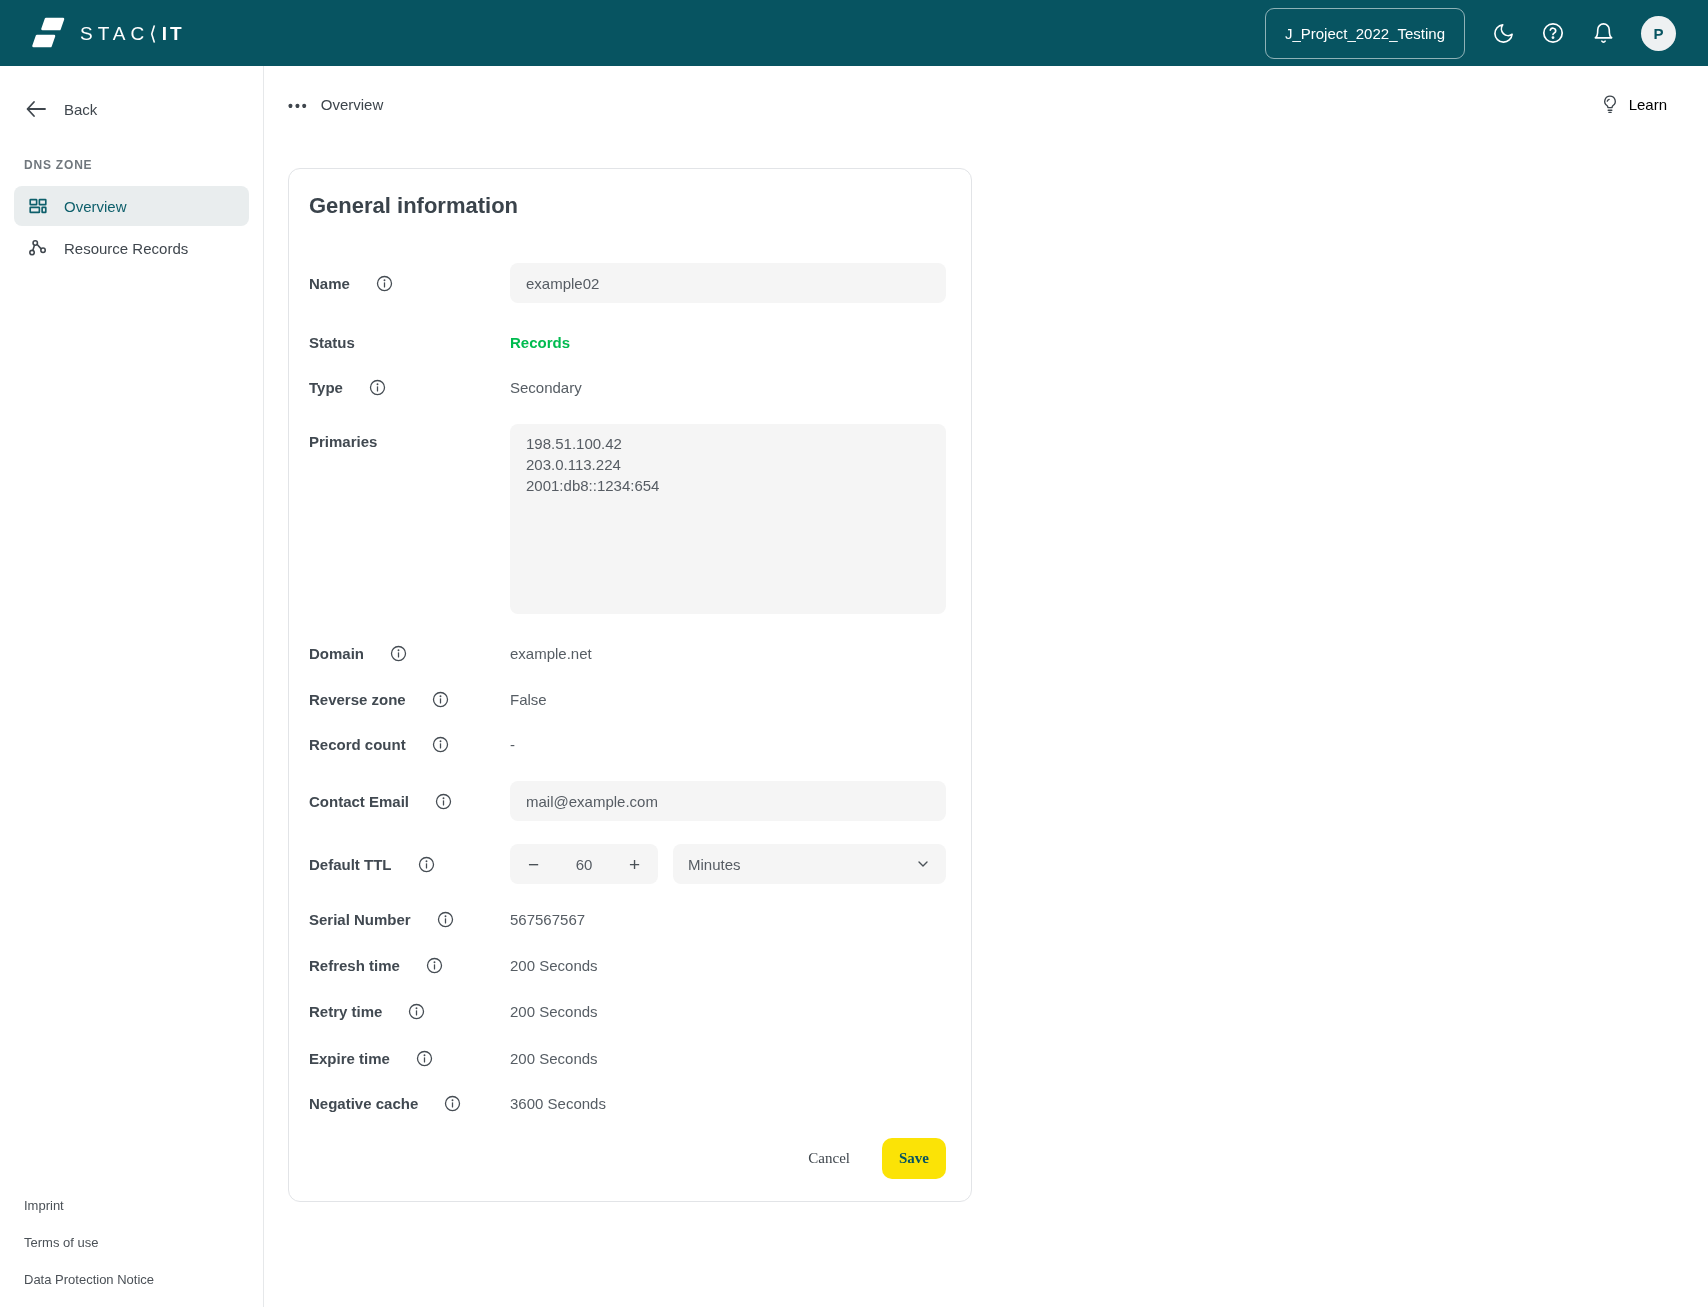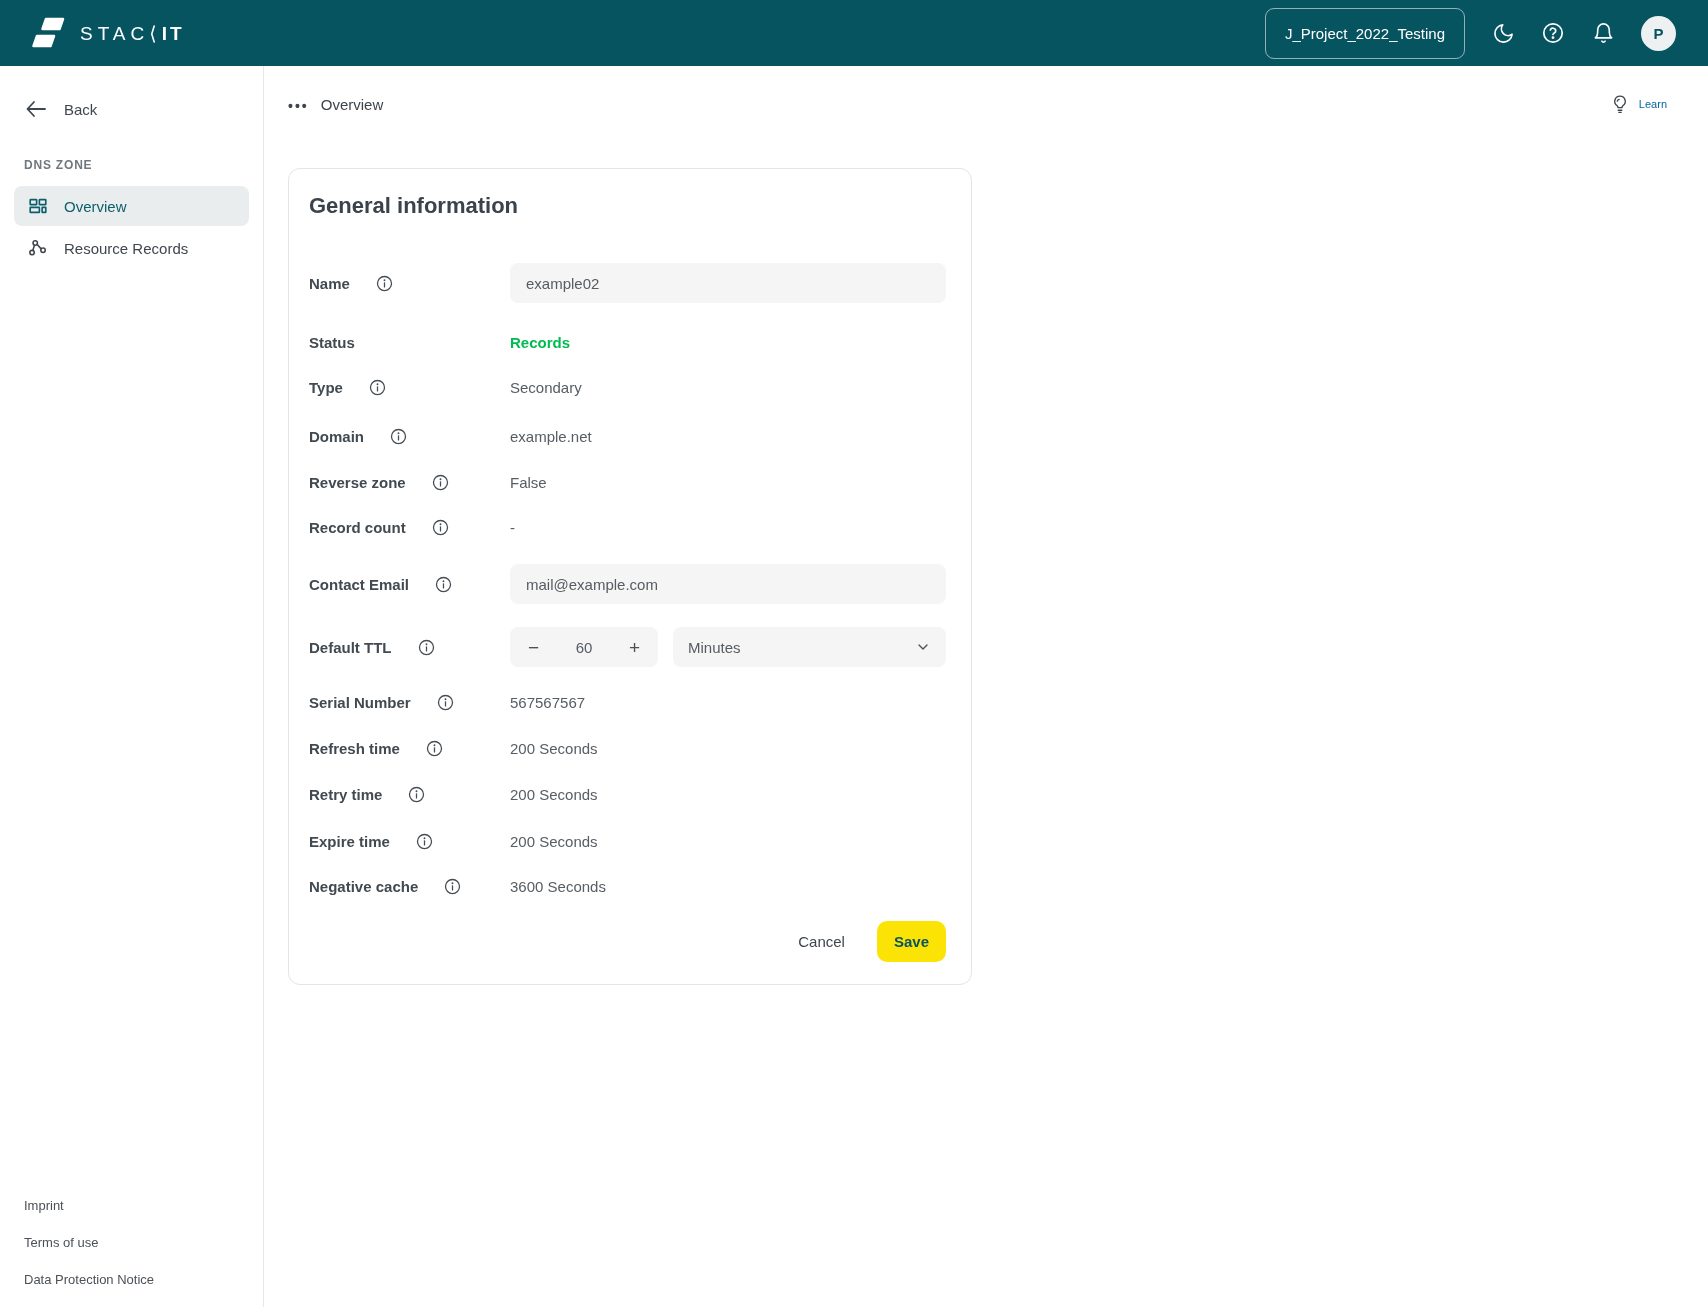--- a/index.html
+++ b/index.html
@@ -55,21 +55,21 @@
   .side-footer { position:absolute; left:24px; bottom:20px; display:flex; flex-direction:column; gap:22px; }
   .side-footer a { font-size:13px; color:#4b5157; text-decoration:none; cursor:pointer; }
 
   
   .main { flex:1; min-width:0; padding:24px 41px 0 24px; }
   .main-top { display:flex; align-items:center; height:28px; }
   .crumb-ellipsis { font-size:14px; font-weight:700; letter-spacing:2px; color:#3f464d;
     cursor:pointer; line-height:1; padding-top:4px;}
   .crumb-current { font-size:15px; color:#3d454c; margin-left:12px; }
   .learn { margin-left:auto; display:flex; align-items:center; gap:9px; cursor:pointer; }
-  .learn span { font-size:11px; color:#0369a1; }
+  .learn span { font-size:15px; color:#000000; }
 
   
   .card {
     width:684px; margin-top:50px; background:#fff;
     border:1px solid #e2e4e7; border-radius:12px;
     padding:24px 25px 22px 20px;
   }
   .card-title { font-size:22px; font-weight:700; color:#3a434b; margin-bottom:44px; }
 
   .frow { display:flex; align-items:center; min-height:24px; }
@@ -97,21 +97,21 @@
   .step-btn { background:none; border:none; font-size:19px; color:#4a5157; cursor:pointer;
     font-family:inherit; line-height:1; padding:2px 4px;}
   .step-val { font-size:15px; color:#565c63; }
   .ttl-select {
     flex:1; height:40px; background:#f5f5f5; border-radius:8px;
     display:flex; align-items:center; padding:0 15px; cursor:pointer;
   }
   .ttl-select span { font-size:15px; color:#565c63; }
   .ttl-select svg { margin-left:auto; }
 
-  .actions { display:flex; align-items:center; justify-content:flex-end; margin-top:0; height:41px; }
+  .actions { display:flex; align-items:center; justify-content:flex-end; margin-top:0; height:41px;font-family:Liberation Serif, serif; }
   .btn-cancel {
     background:none; border:none; font-size:15px; color:#3f464d; cursor:pointer;
     font-family:inherit; padding:8px 10px; margin-right:22px;
   }
   .btn-save {
     background:var(--brand-yellow,#fbe306); border:none; border-radius:10px;
     height:41px; padding:0 17px; font-size:15px; font-weight:700;
     color:var(--header-bg,#075461); cursor:pointer; font-family:inherit;
   }
 
@@ -253,20 +253,28 @@
               <svg width="17" height="17" viewBox="0 0 16 16" fill="none" stroke="#454c53" stroke-width="1.2">
                   <circle cx="8" cy="8" r="6.6"></circle>
                   <line x1="8" y1="7.4" x2="8" y2="11.2" stroke-linecap="round"></line>
                   <circle cx="8" cy="4.9" r="0.9" fill="#454c53" stroke="none"></circle>
                 </svg>
             </span>
           </div>
           <div class="fvalue">Secondary</div>
         </div>
 
+        <div class="frow top-align mb24">
+          <div class="flabel" style="padding-top:9px">
+            <span>Primaries</span>
+          </div>
+          <div class="fvalue"><textarea class="tarea" style="">198.51.100.42
+203.0.113.224
+2001:db8::1234:654</textarea></div>
+        </div>
 
         <div class="frow mb22">
           <div class="flabel">
             <span>Domain</span>
             <span class="info">
               <svg width="17" height="17" viewBox="0 0 16 16" fill="none" stroke="#454c53" stroke-width="1.2">
                   <circle cx="8" cy="8" r="6.6"></circle>
                   <line x1="8" y1="7.4" x2="8" y2="11.2" stroke-linecap="round"></line>
                   <circle cx="8" cy="4.9" r="0.9" fill="#454c53" stroke="none"></circle>
                 </svg>

